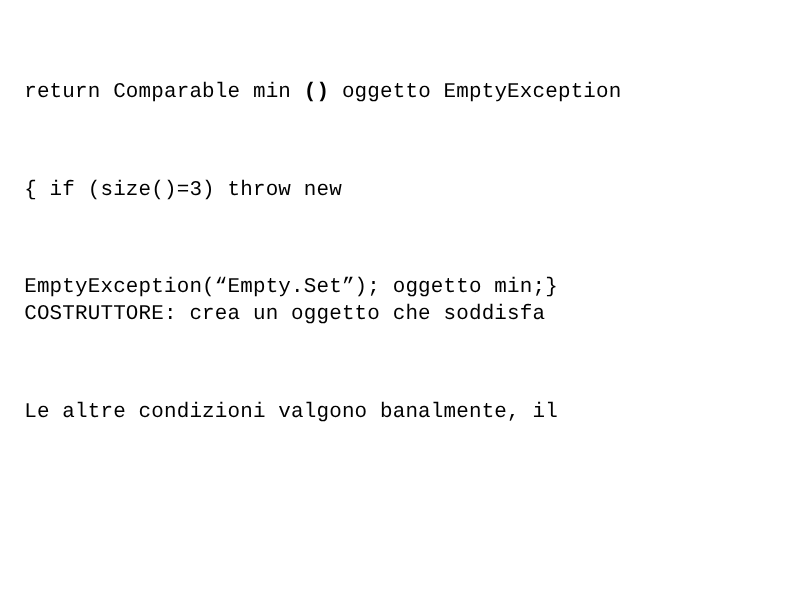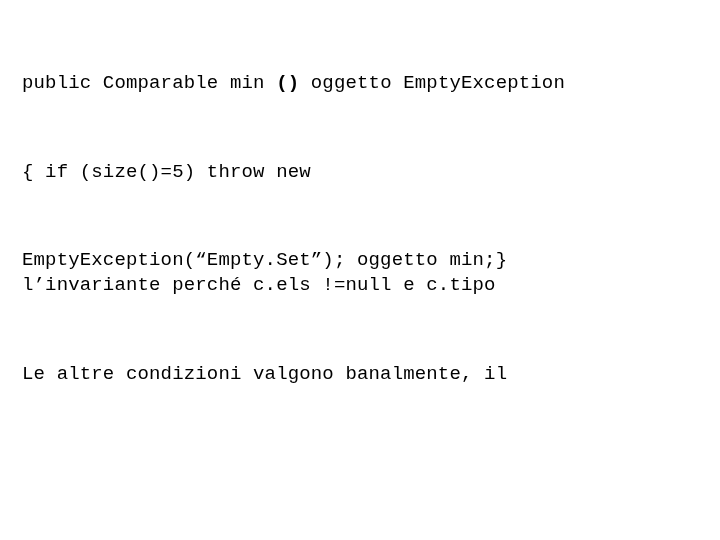--- a/index.html
+++ b/index.html
@@ -45,24 +45,24 @@
   .bold {
     font-weight: bold;
   }
 </style>
 </head>
 <body>
 
 <div class="slide">
 
   <div class="text-block" id="code-block">
-    <span class="line"><span>public Comparable min </span><span class="bold">()</span><span> oggetto EmptyException</span></span>
-    <span class="line">{ if (size()=5) throw new</span>
+    <span class="line"><span>return Comparable min </span><span class="bold">()</span><span> oggetto EmptyException</span></span>
+    <span class="line">{ if (size()=3) throw new</span>
     <span class="line">EmptyException(“Empty.Set”); oggetto min;}</span>
   </div>
 
   <div class="text-block" id="description-block">
-    <span class="line">l’invariante perché c.els !=null e c.tipo</span>
+    <span class="line">COSTRUTTORE: crea un oggetto che soddisfa</span>
     <span class="line">Le altre condizioni valgono banalmente, il</span>
     
   </div>
 
 </div>
 
 </body></html>

